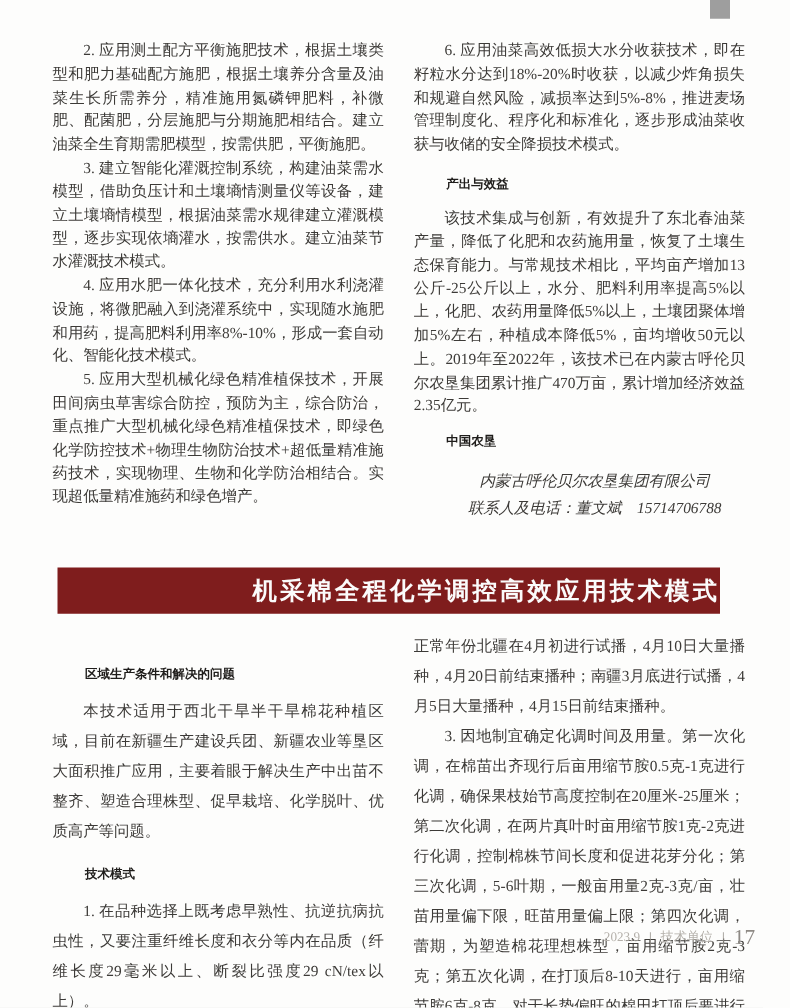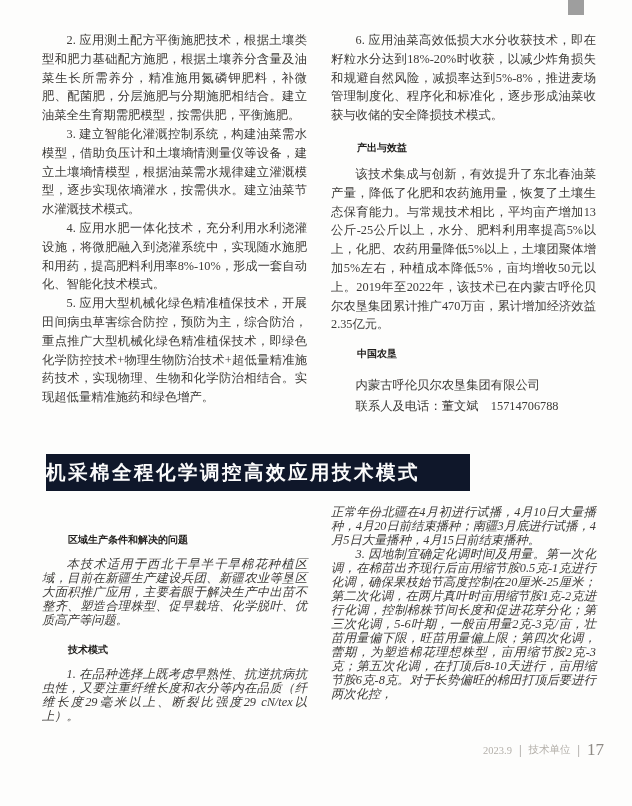--- a/index.html
+++ b/index.html
@@ -31,50 +31,51 @@
   #a2-left  { left:42px;  top:511px; }
   #a2-right { left:331px; top:505px; }
 
   p.body {
     margin:0;
     font-size:12.3px;
     line-height:18.8px;
     text-indent:2em;
     word-break:break-all;
   }
-  #a2-left p.body, #a2-right p.body { line-height:14px;font-style:italic; }
+  #a2-left p.body, #a2-right p.body { line-height:24px; }
   p.no-indent { text-indent:0; }
 
   h3.sec {
     margin:14px 0 9px;
     padding-left:26px;
     font-family:"Liberation Sans","DejaVu Sans",sans-serif;
     font-weight:bold;
     font-size:10px;
     line-height:17px;
     color:#1f1d1b;
     text-align:left;
   }
   h3.first { margin-top:20px; }
   h3.unit-h { margin:11px 0 13px; }
 
   p.unit-line {
     margin:0;
     font-size:12.3px;
     line-height:20.5px;
     text-indent:2em;
-    text-align:left;
+    text-align:center;
+    font-style:italic;
   }
 
   .banner {
     position:absolute;
     left:46px; top:454px;
-    width:424px; height:37px;
-    background:#0f172a;
-    display:flex; align-items:center; justify-content:flex-start;
+    width:530px; height:37px;
+    background:#7f1d1d;
+    display:flex; align-items:center; justify-content:flex-end;
   }
   .banner-title {
     font-family:"Liberation Sans","DejaVu Sans",sans-serif;
     font-weight:bold;
     font-size:19.5px;
     letter-spacing:2.5px;
     color:#fbfbfb;
     white-space:nowrap;
   }
 

